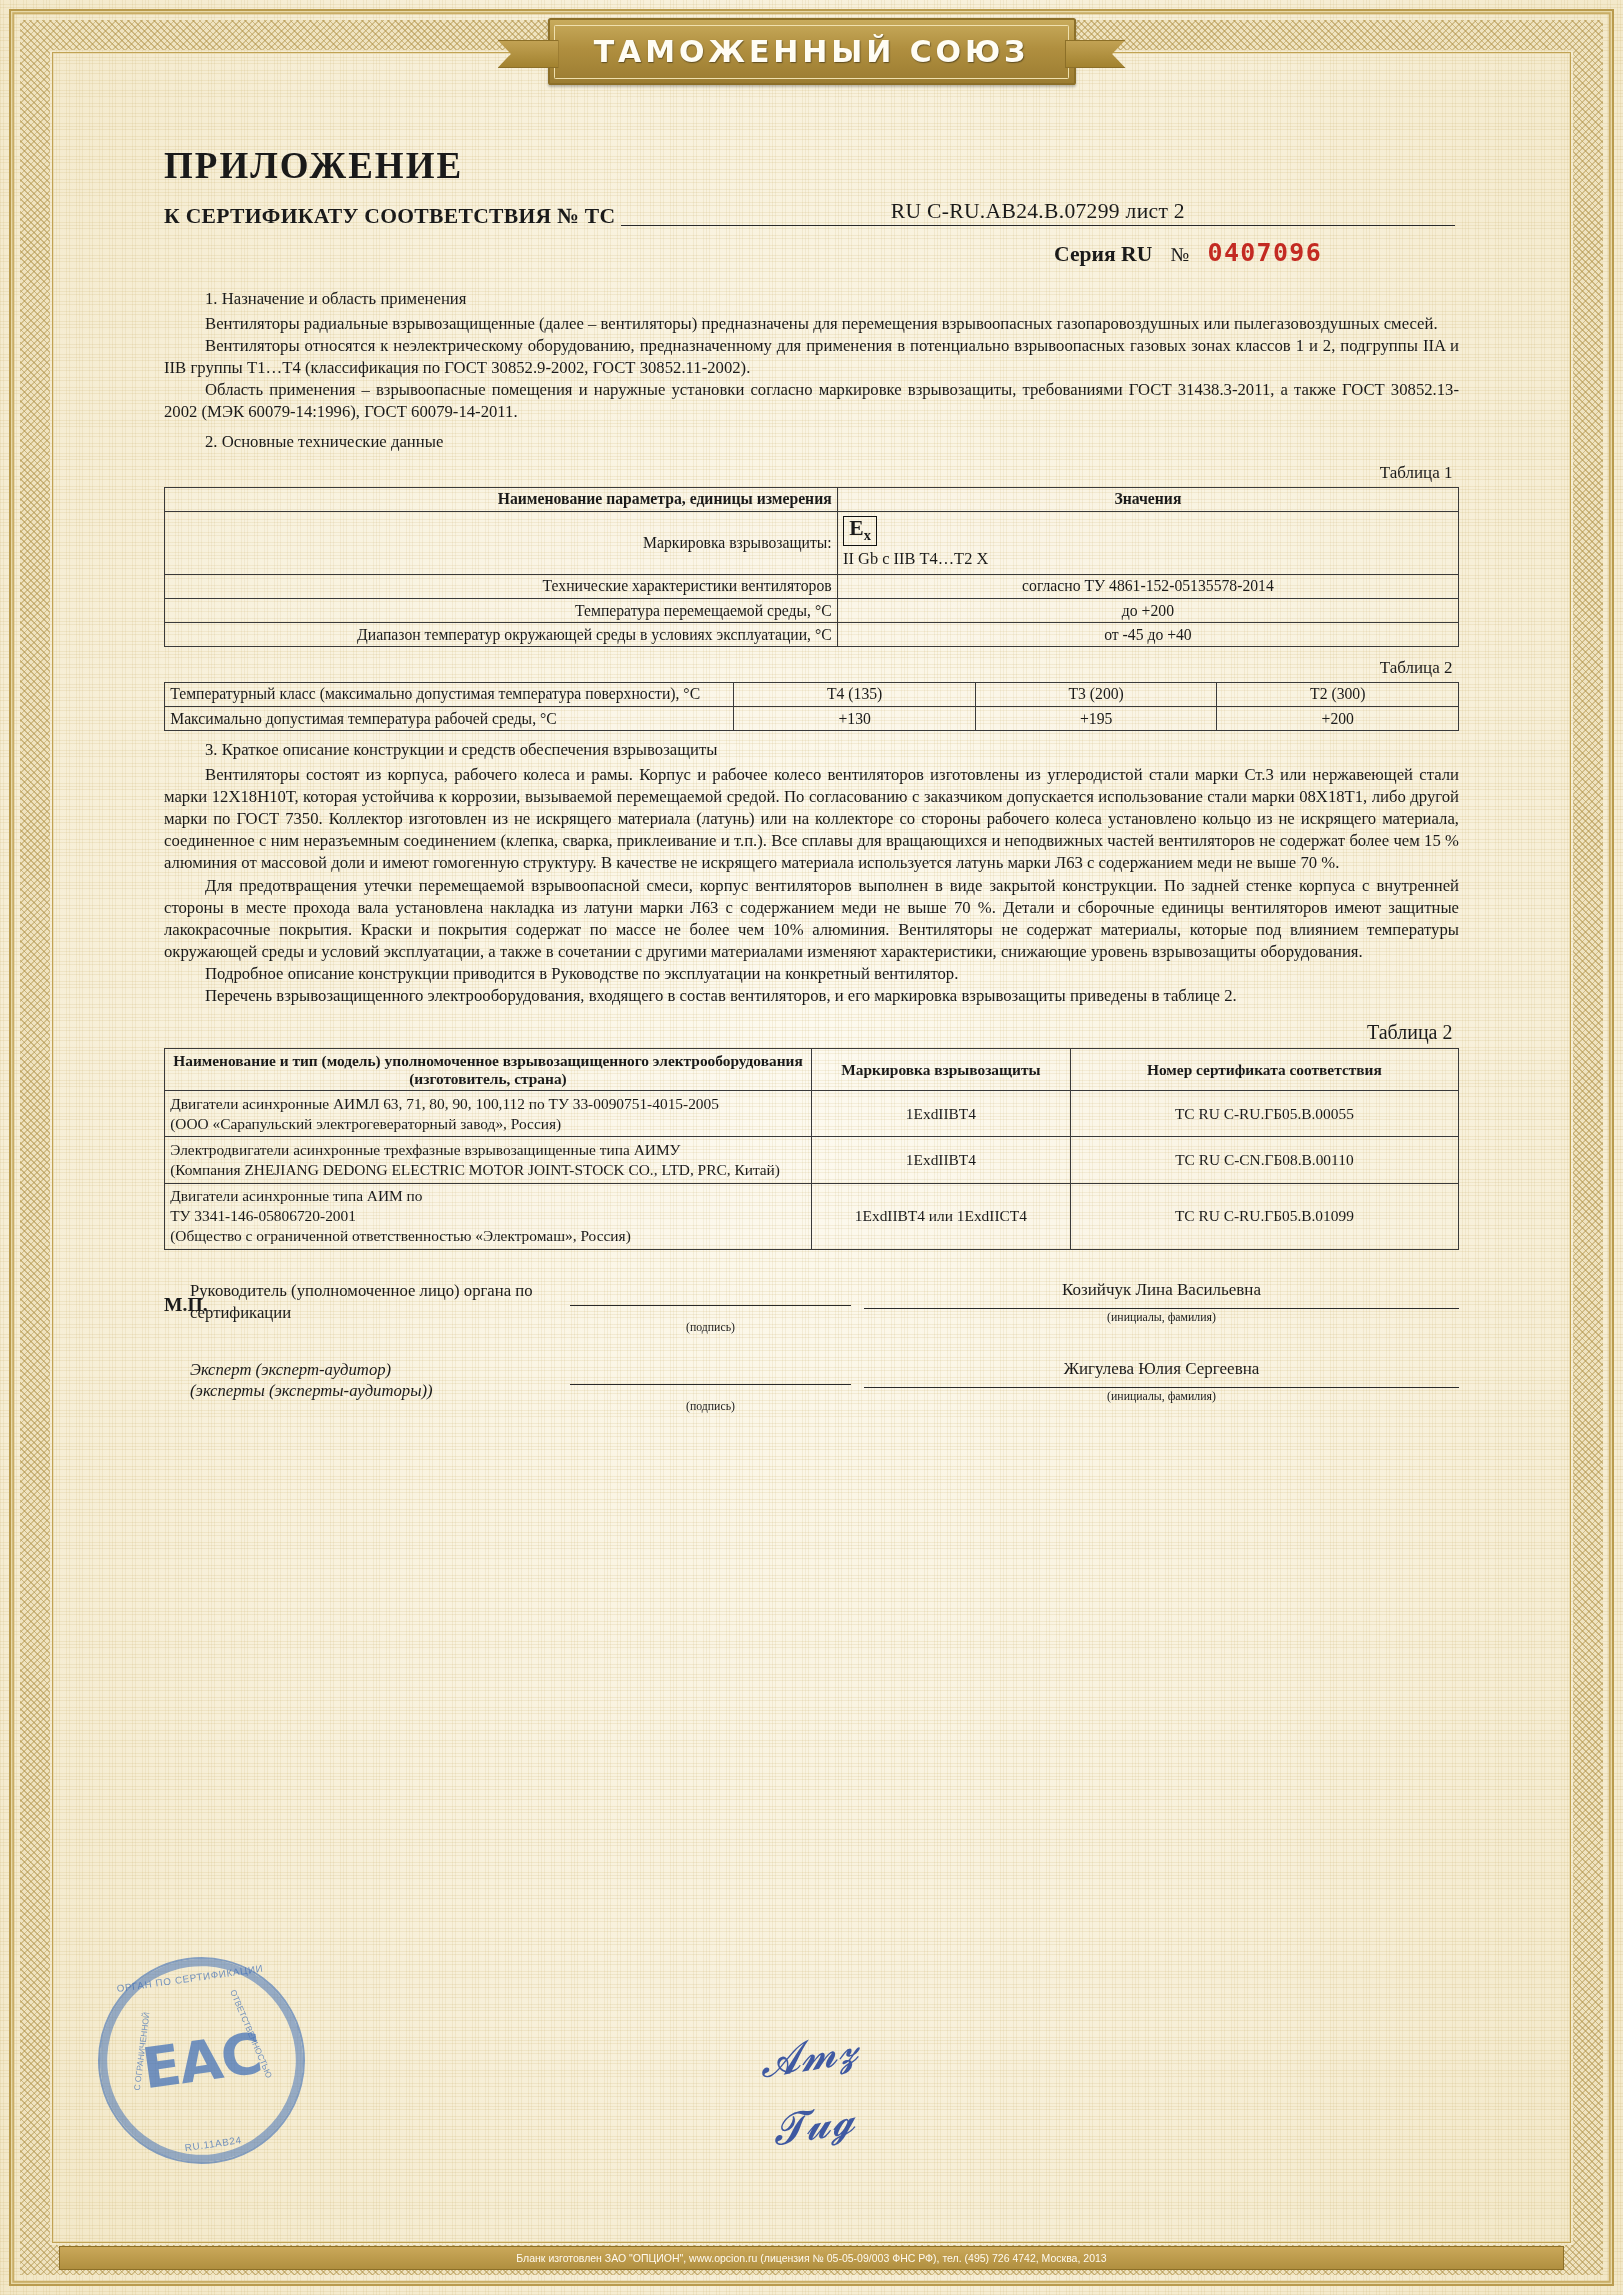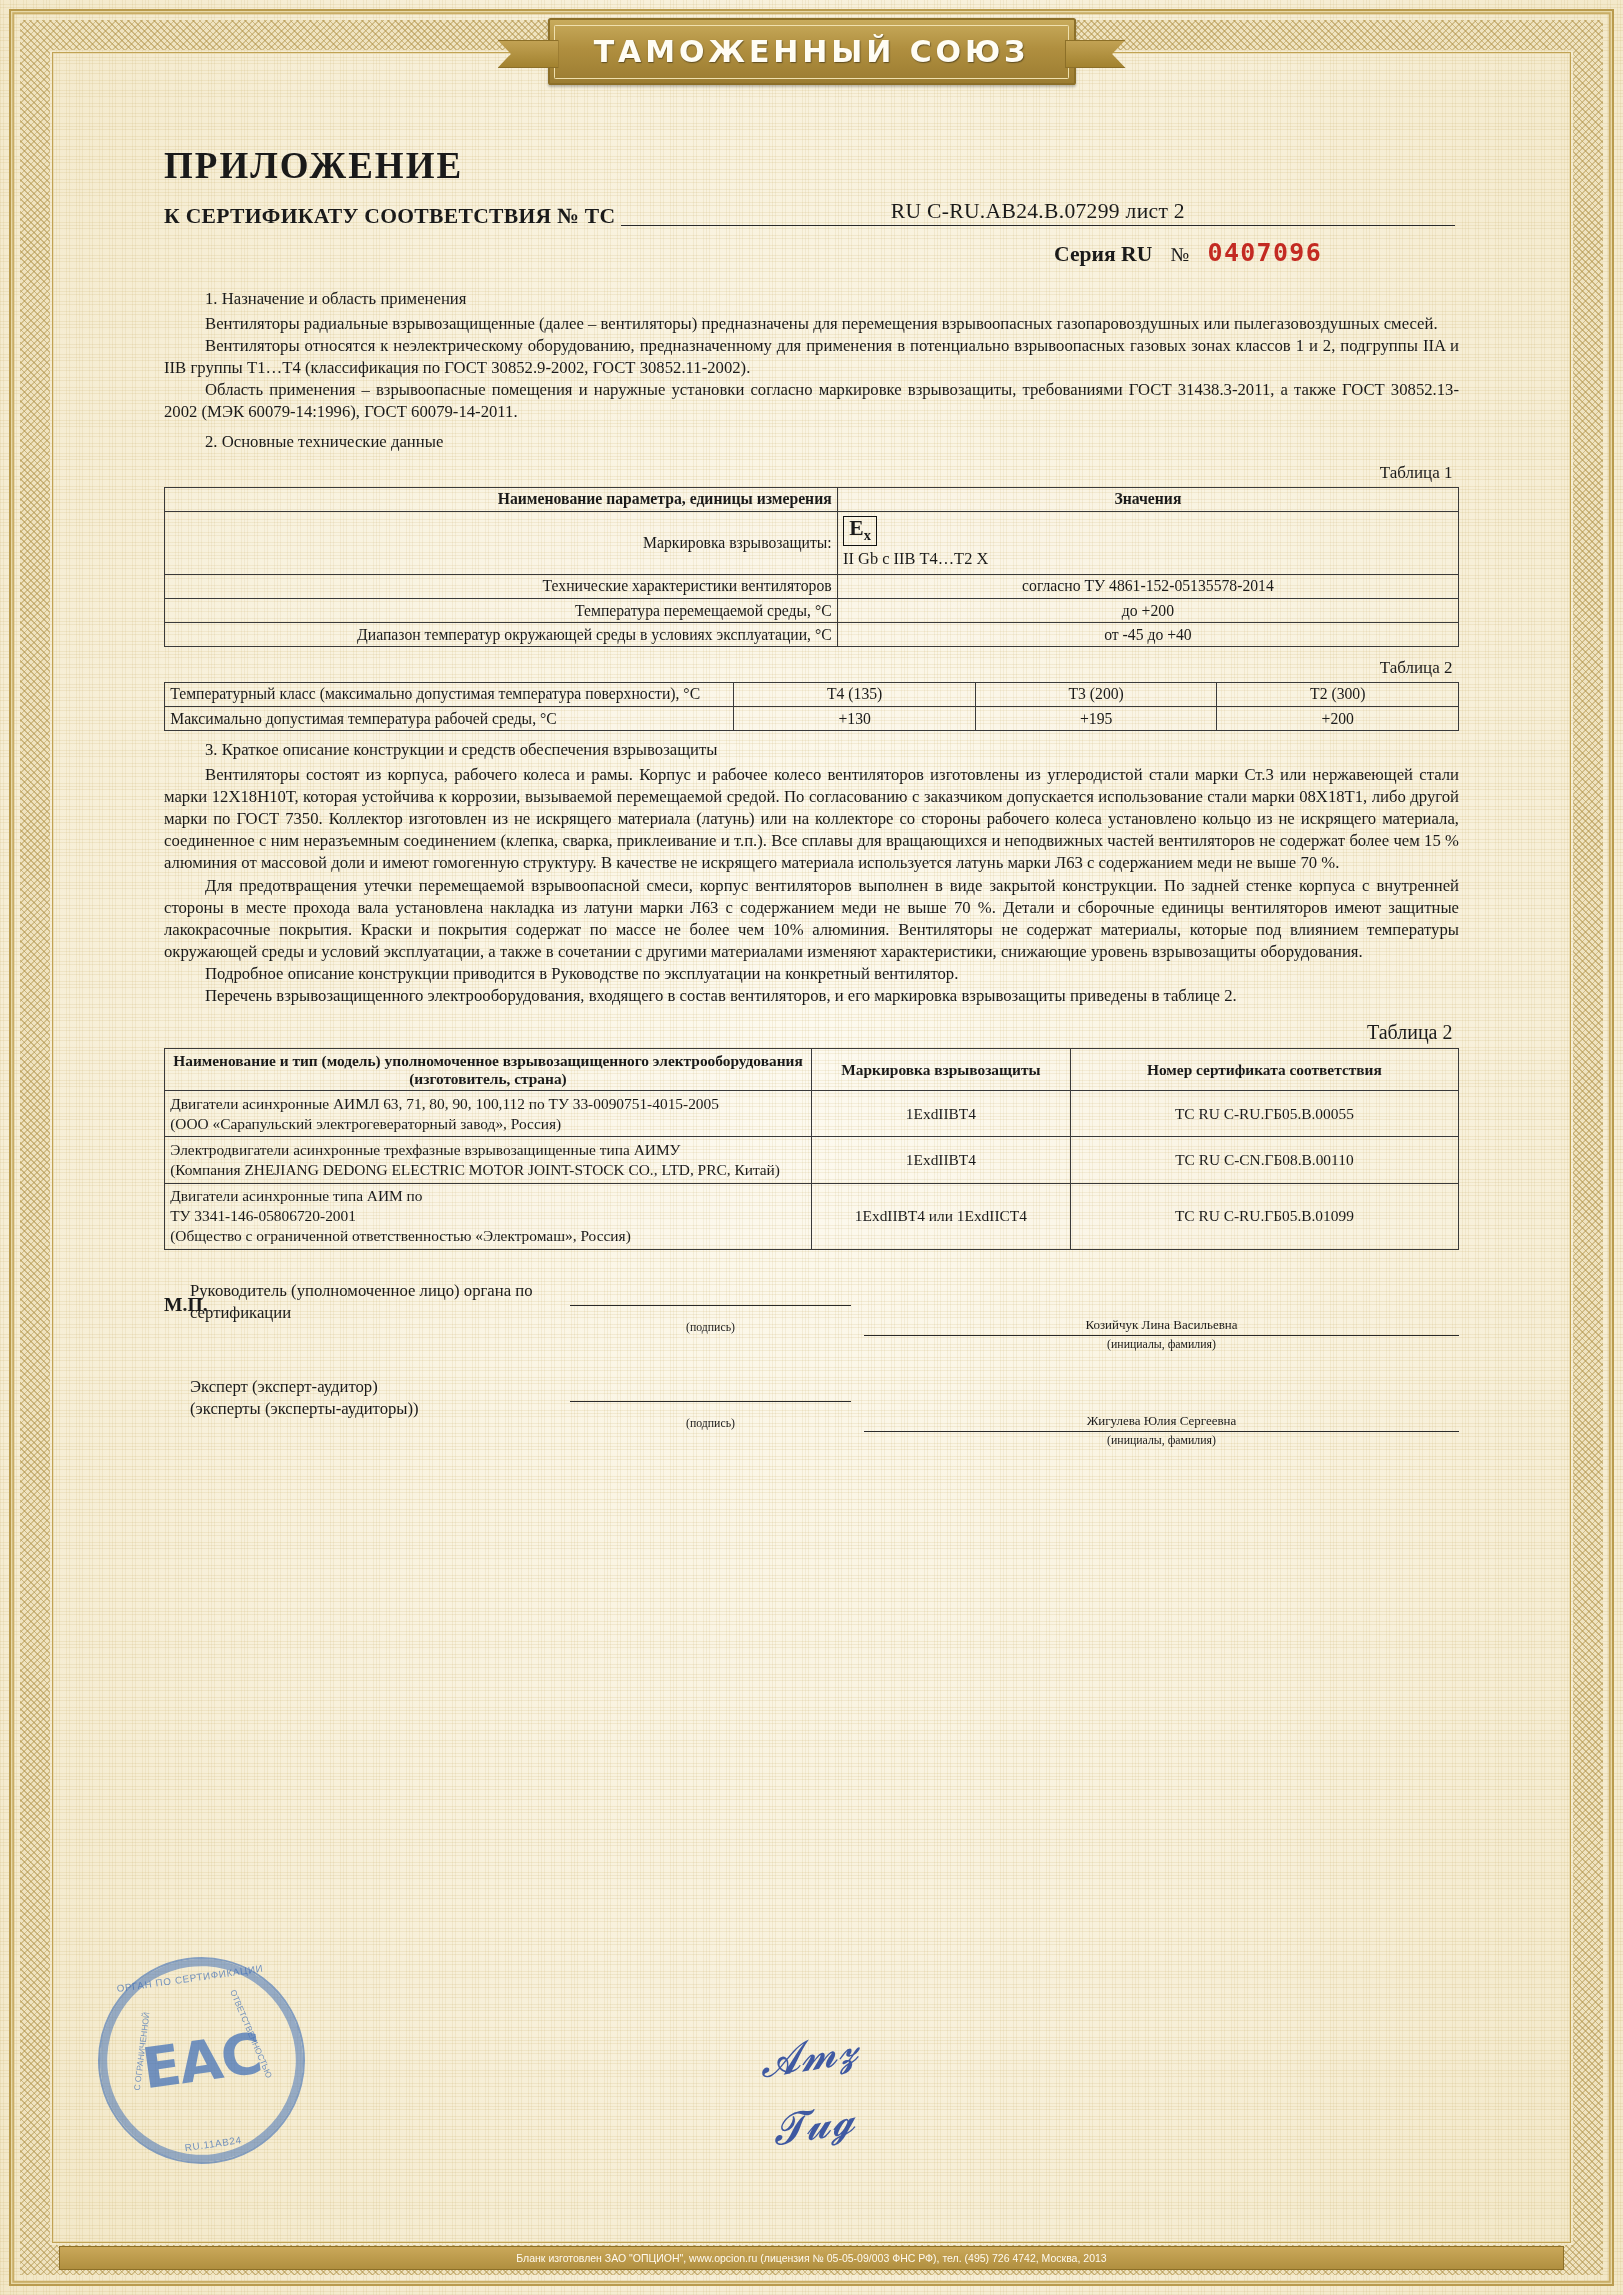--- a/index.html
+++ b/index.html
@@ -254,25 +254,24 @@
   }
   .sign-line .cap {
     font-size: 11.8px;
     margin-top: 14px;
   }
   .sign-name {
     flex: 1;
     text-align: center;
   }
   .sign-name .nm {
-    font-size: 13px;
+    font-size: 17px;
     border-bottom: 1px solid #2a2a2a;
-    padding-bottom: 2px;
+    padding-bottom: 8px;
     display: block;
-    margin-top: 37px;
   }
   .sign-name .cap {
     font-size: 11.8px;
     margin-top: 1.3px;
     display: block;
   }
 
   .mp {
     position: absolute;
     left: 0px;
@@ -487,21 +486,21 @@
           <div class="rule"></div>
           <div class="cap">(подпись)</div>
         </div>
         <div class="sign-name">
           <span class="nm">Козийчук Лина Васильевна</span>
           <span class="cap">(инициалы, фамилия)</span>
         </div>
       </div>
 
       <div class="sign-row">
-        <div class="sign-role" style="white-space: pre-line;">Эксперт (эксперт-аудитор)
+        <div class="sign-role" style="white-space: pre-line; font-style: italic;">Эксперт (эксперт-аудитор)
 (эксперты (эксперты-аудиторы))</div>
         <div class="sign-line">
           <div class="rule"></div>
           <div class="cap">(подпись)</div>
         </div>
         <div class="sign-name">
           <span class="nm">Жигулева Юлия Сергеевна</span>
           <span class="cap">(инициалы, фамилия)</span>
         </div>
       </div>

